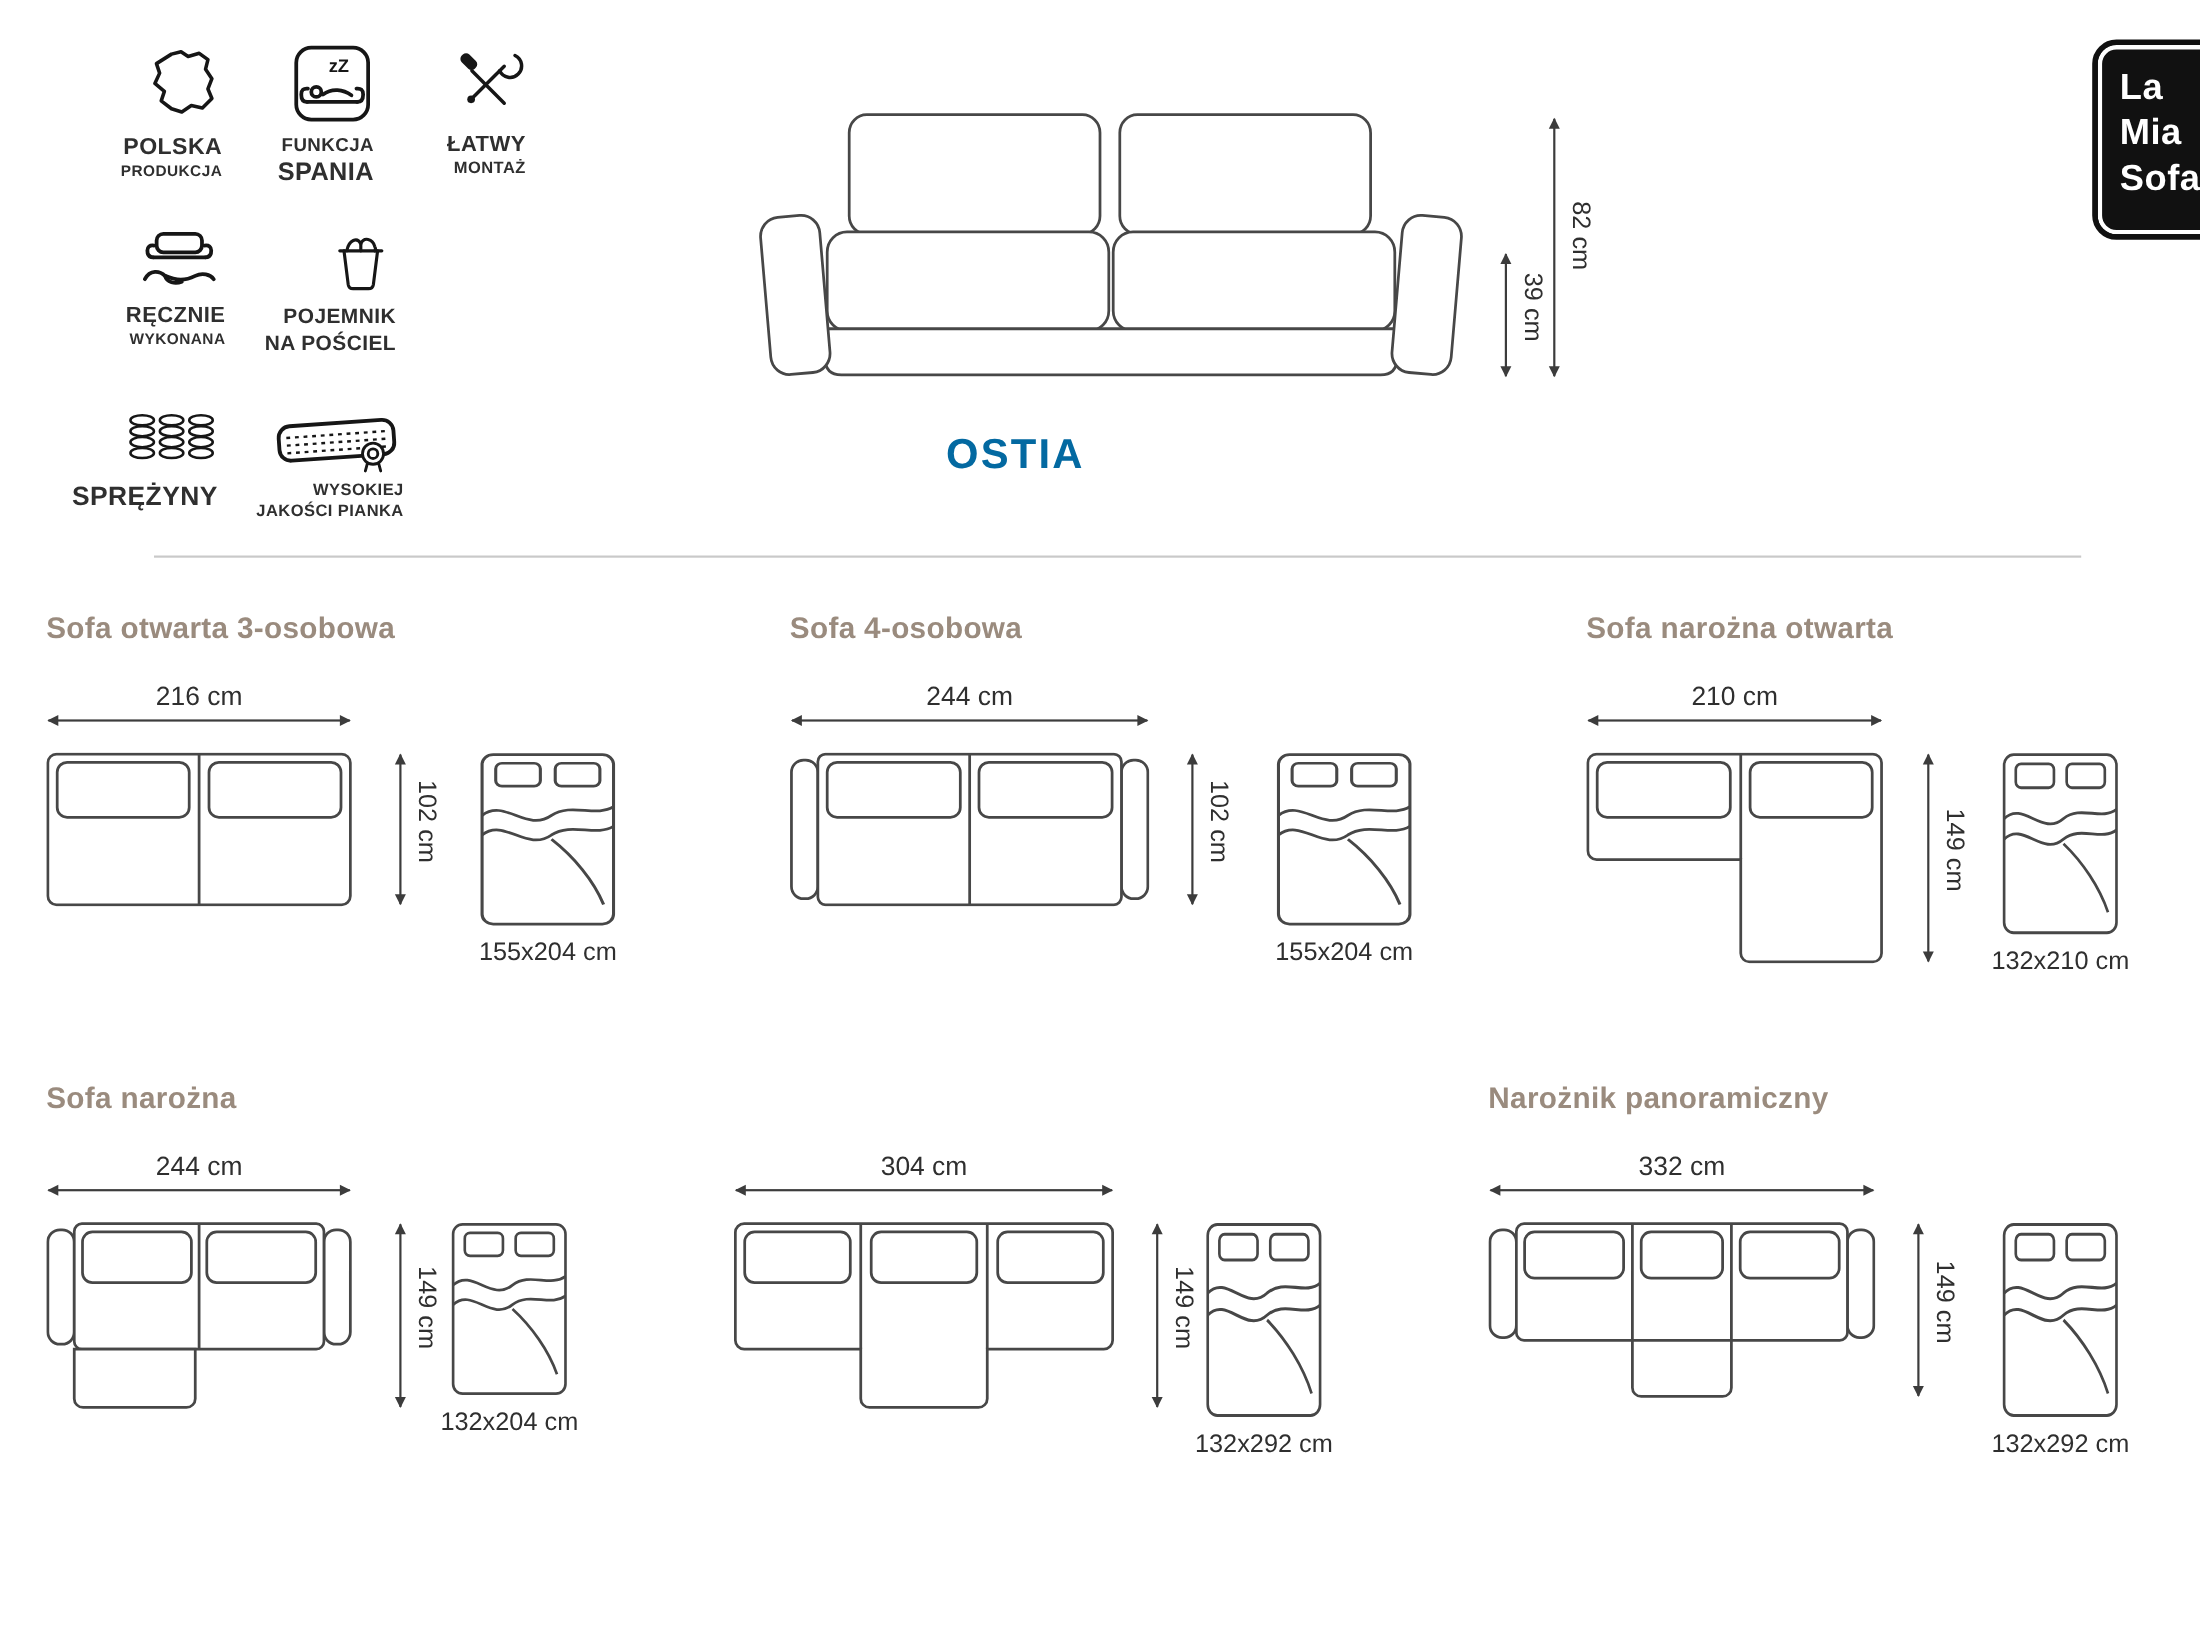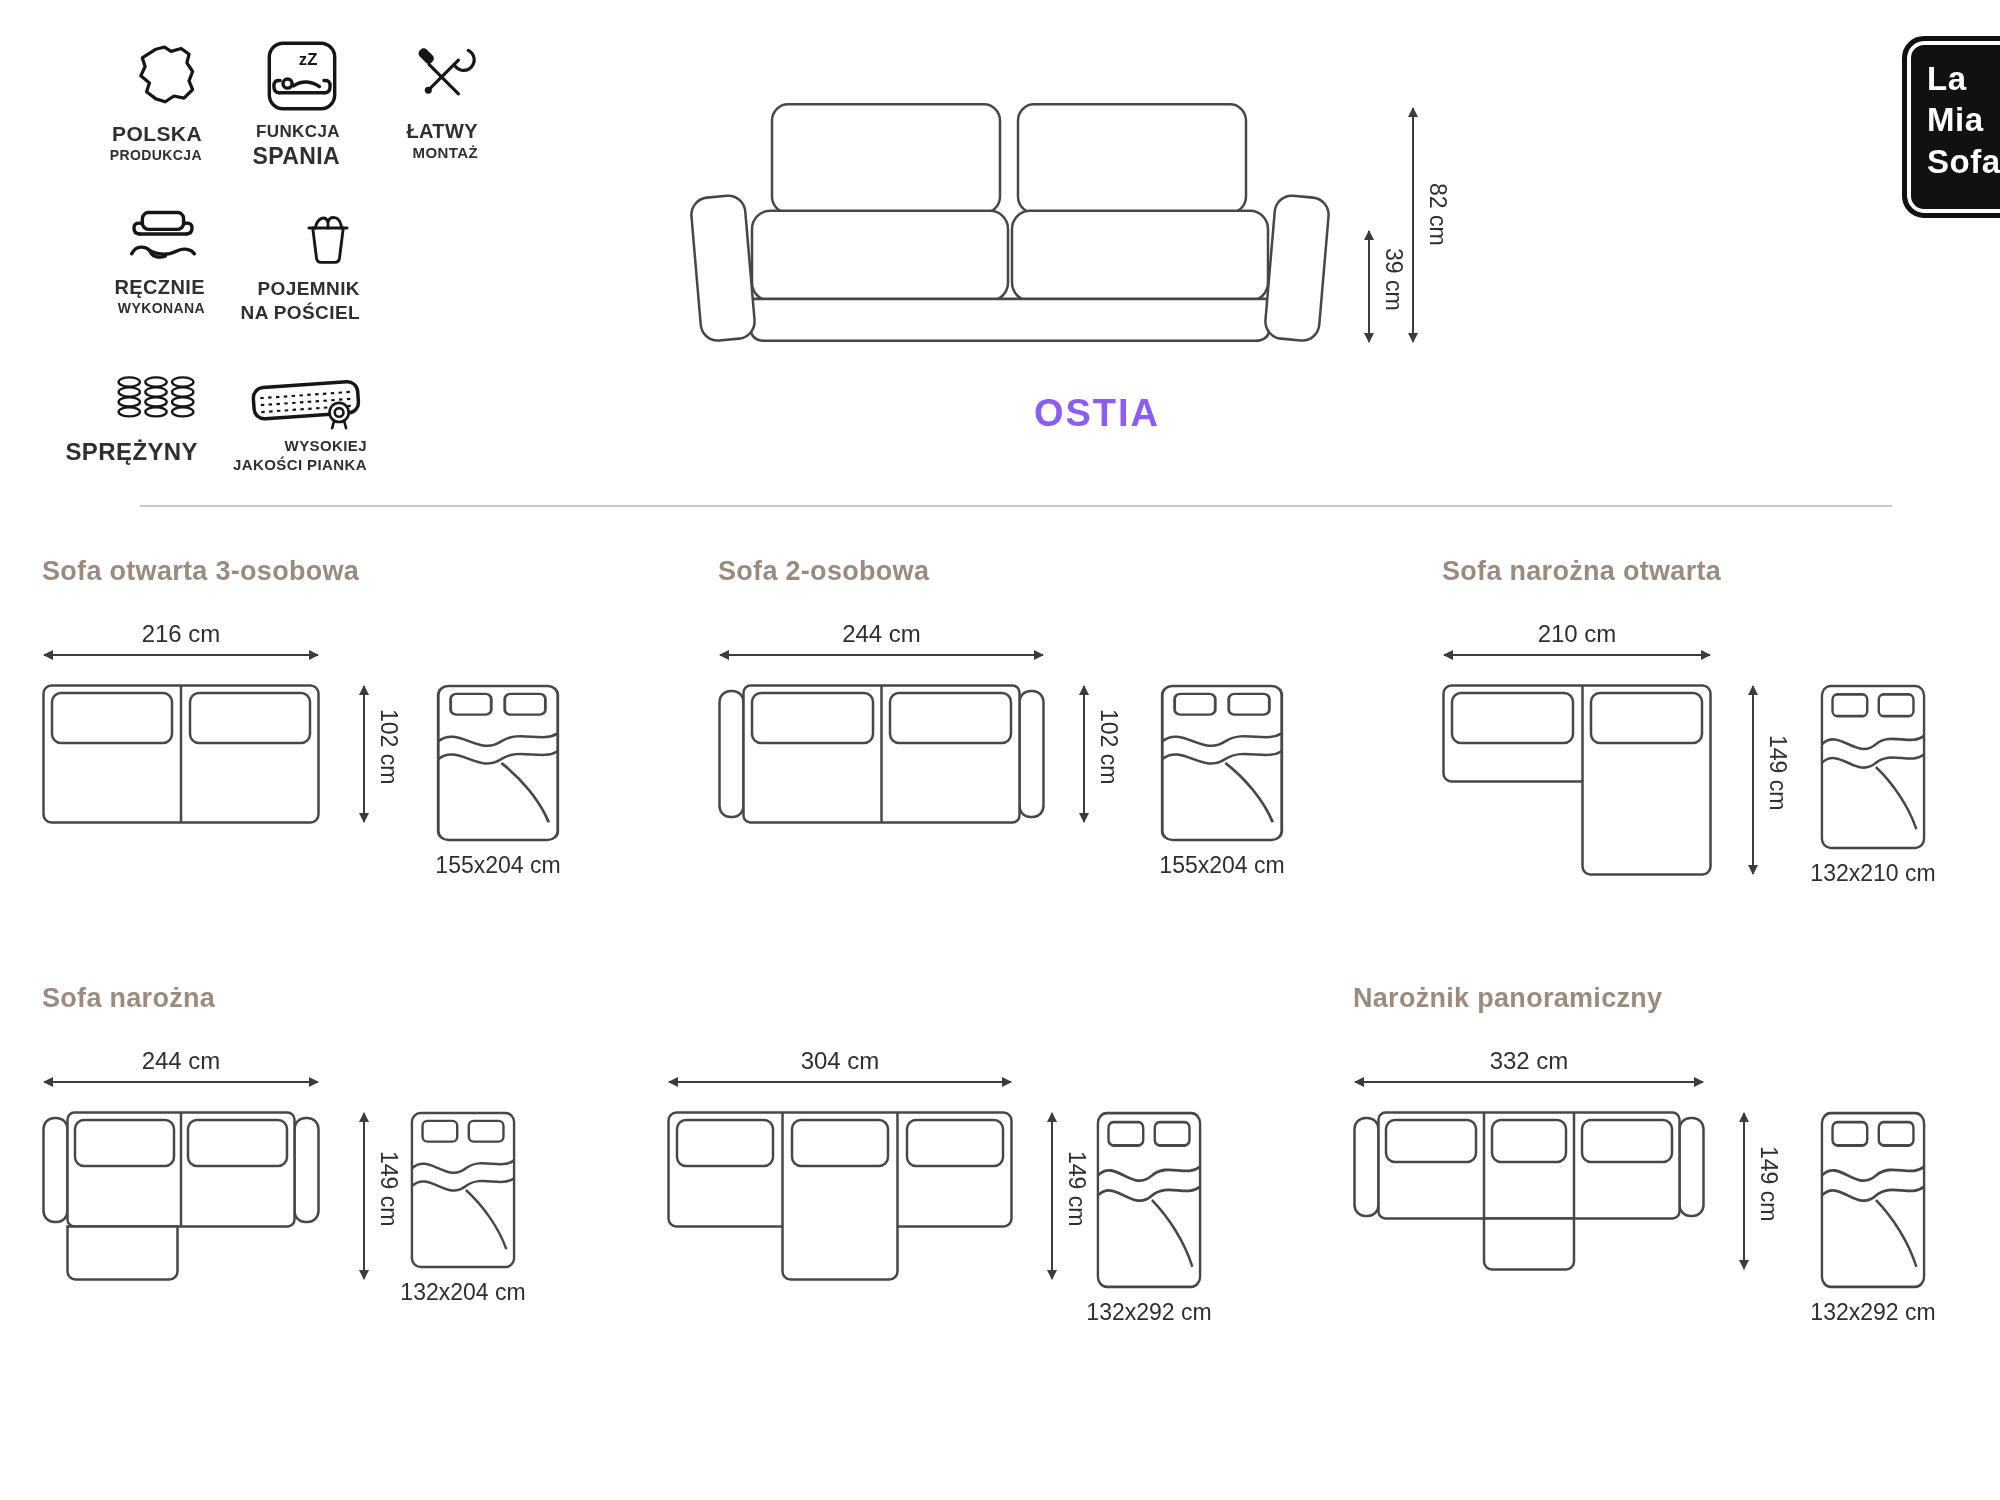--- a/index.html
+++ b/index.html
@@ -38,21 +38,21 @@
 
   .varrow { position:absolute; width:2px; background:#3c3c3c; }
   .varrow::before, .varrow::after { content:""; position:absolute; left:-4.5px;
      border-left:5.5px solid transparent; border-right:5.5px solid transparent; }
   .varrow::before { top:-1px; border-bottom:10px solid #3c3c3c; }
   .varrow::after  { bottom:-1px; border-top:10px solid #3c3c3c; }
 
   .dim-label { position:absolute; font-size:24px; color:#2f2f2f; text-align:center;margin-top:12px; }
   .vlabel { position:absolute; writing-mode:vertical-rl; font-size:23px; color:#2f2f2f; white-space:nowrap; }
 
-  .product-title { position:absolute; font-size:38px; font-weight:700; letter-spacing:2px; color:#8b5cf6; text-align:right; }
+  .product-title { position:absolute; font-size:38px; font-weight:700; letter-spacing:2px; color:#0369a1; text-align:left; }
   .divider { position:absolute; left:140px; top:505px; width:1752px; height:1.5px; background:#c9c9c9; }
 
   
   .panel { position:absolute; }
   .panel > * { position:absolute; }
   .cfg-title { left:0; top:0; font-size:27px; font-weight:700; color:#9a8b7e; letter-spacing:.3px; white-space:nowrap; }
   .bed-label { font-size:23px; color:#2f2f2f; text-align:center; }
 </style>
 </head>
 <body>
@@ -195,21 +195,21 @@
       <rect class="s" x="13" y="10" width="36" height="21" rx="5"></rect>
       <rect class="s" x="61" y="10" width="36" height="21" rx="5"></rect>
       <path class="l" d="M2,58 C20,42 38,74 58,58 C74,46 94,60 108,50"></path>
       <path class="l" d="M2,76 C20,60 38,92 58,76 C74,64 94,78 108,68"></path>
       <path class="l" d="M58,80 C76,96 92,118 100,140"></path>
     </svg>
     <span class="bed-label" style="left:376px;top:296px;width:160px">155x204 cm</span>
   </section>
 
   <section class="panel" style="left:718px;top:556px;width:620px;height:360px">
-    <h2 class="cfg-title">Sofa 2-osobowa</h2>
+    <h2 class="cfg-title">Sofa 4-osobowa</h2>
     <span class="dim-label" style="left:0;top:52px;width:327px">244 cm</span>
     <div class="harrow" style="left:2px;top:98px;width:323px"></div>
     <svg style="left:0;top:128px" width="327" height="140" viewBox="0 0 327 140">
       <rect class="s" x="1.5" y="7" width="24" height="126" rx="11"></rect>
       <rect class="s" x="301.5" y="7" width="24" height="126" rx="11"></rect>
       <rect class="s" x="25.5" y="1.5" width="276" height="137" rx="7"></rect>
       <line class="l" x1="163.5" y1="2" x2="163.5" y2="138"></line>
       <rect class="s" x="34" y="9" width="121" height="50" rx="9"></rect>
       <rect class="s" x="172" y="9" width="121" height="50" rx="9"></rect>
     </svg>

